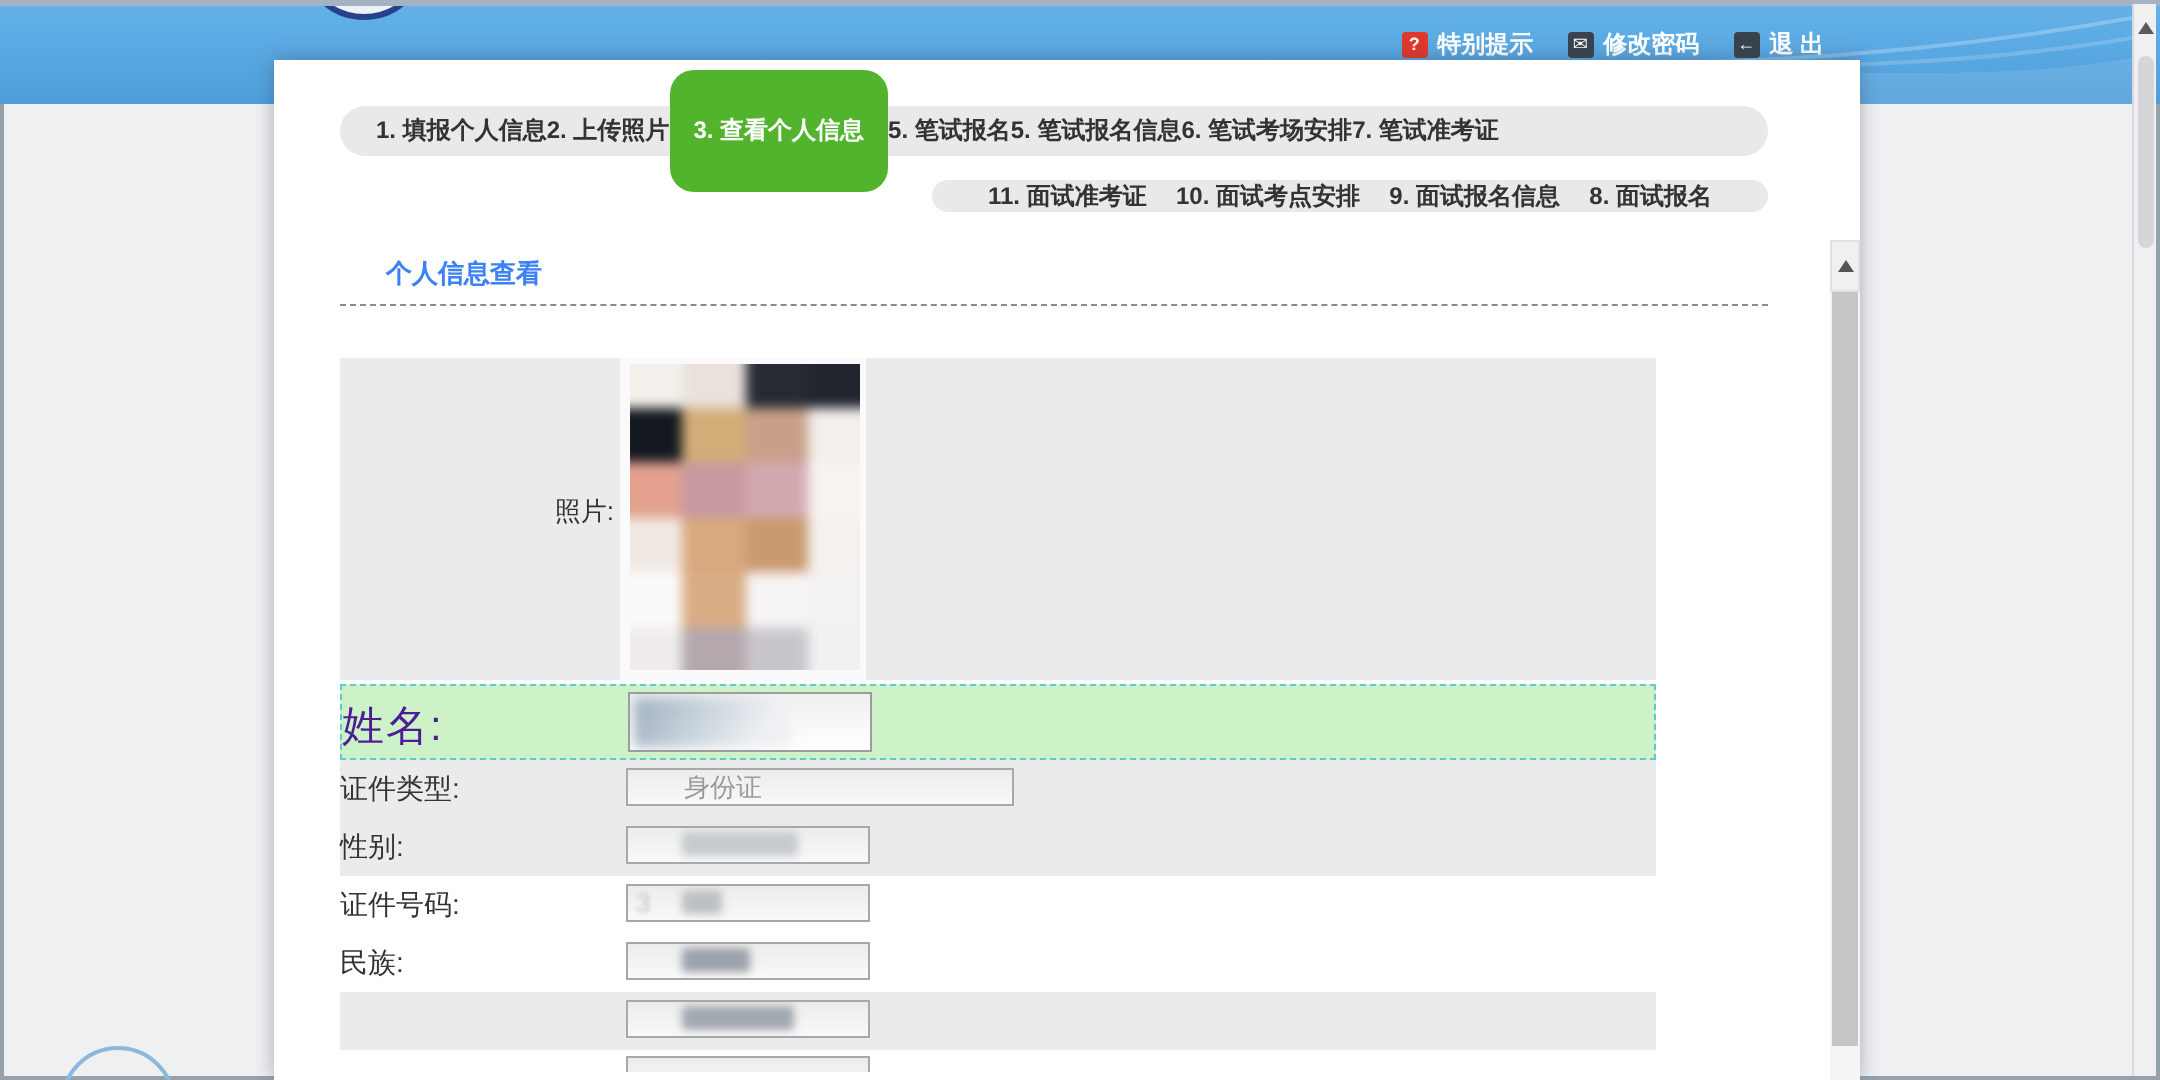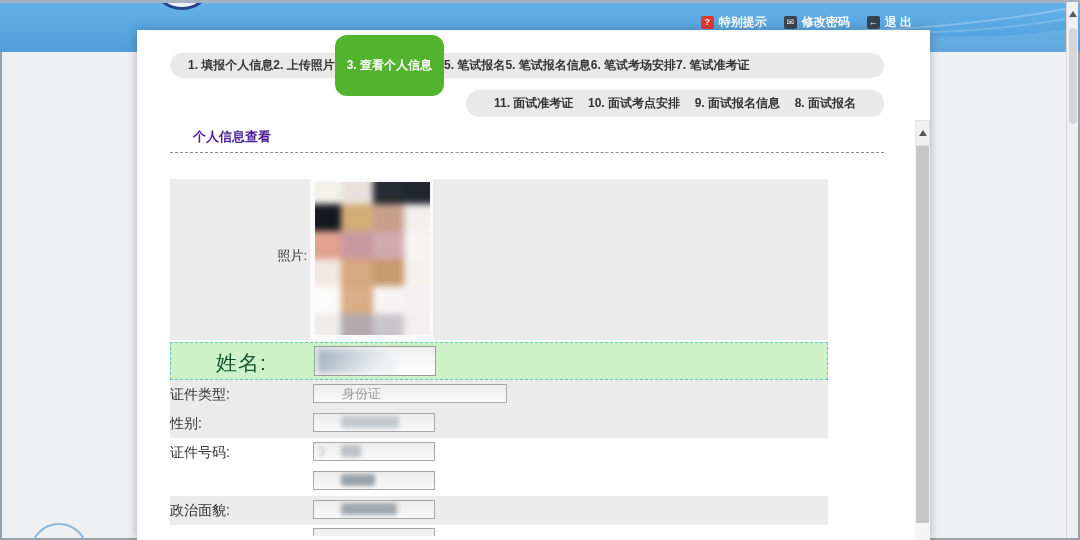--- a/index.html
+++ b/index.html
@@ -22,41 +22,41 @@
   .hicon.red { background:#e2382a; }
   .hicon.dark { background:#39434e; }
 
   
   .panel { position:absolute; left:137px; top:30px; width:793px; height:510px; background:#fff;
            box-shadow:0 0 9px rgba(50,60,80,.38); }
 
   
   .tabbar { position:absolute; background:#e9e9e9; border-radius:13px; display:flex; align-items:center; }
   .tabbar.row1 { left:33px; top:23px; width:714px; height:25px; padding:0 18px; }
-  .tabbar.row2 { left:329px; top:60px; width:418px; height:27px; justify-content:space-between; padding:0 28px; }
+  .tabbar.row2 { left:329px; top:60px; width:418px; height:16px; justify-content:space-between; padding:0 28px; }
   .tab { font-size:12px; font-weight:bold; color:#333; white-space:nowrap; cursor:pointer; }
   .tab.active { background:#52b32d; color:#fff; border-radius:12px; padding:22px 12px; }
 
-  .section-title { position:absolute; left:56px; top:98px; font-size:13px; font-weight:bold; color:#4c1d95; }
+  .section-title { position:absolute; left:56px; top:98px; font-size:13px; font-weight:bold; color:#3b82f6; }
   .dashed-line { position:absolute; left:33px; top:122px; width:714px; border-top:1px dashed #8a8a8a; }
 
   
   .form { position:absolute; left:33px; top:149px; width:658px; }
   .photo-row { position:relative; height:161px; background:#ebebeb; }
   .photo-label { position:absolute; left:0; top:68px; width:137px; text-align:right; font-size:13px; color:#333; }
   .photo-col { position:absolute; left:140px; top:0; width:123px; height:161px; background:#fafafa; }
   .photo-frame { position:absolute; left:145px; top:3px; width:115px; height:153px; overflow:hidden; background:#f2efec; }
   .mosaic { position:absolute; left:-6px; top:-6px; width:127px; height:165px;
             display:grid; grid-template-columns:repeat(4,1fr); grid-template-rows:repeat(6,1fr);
             filter:blur(3px); }
 
   .name-row { position:relative; margin-top:2px; height:38px; background:#cdf2c8;
               border:1px dashed #63c8ce; }
-  .name-label { position:absolute; left:0; top:6px; width:141px; text-align:center;
-                font-size:21px; color:#14532d; letter-spacing:1px; }
+  .name-label { position:absolute; left:0; top:6px; width:141px; text-align:left;
+                font-size:21px; color:#4c1d95; letter-spacing:1px; }
   .name-input { position:absolute; left:143px; top:3px; width:122px; height:30px;
                 background:linear-gradient(#efefef,#ffffff); border:1px solid #9d9d9d; overflow:hidden; }
   .name-smudge { position:absolute; left:2px; top:2px; width:78px; height:25px; border-radius:2px;
                  background:linear-gradient(120deg,#9fb0bf,#ccd6de 45%,#eef0f2 80%); filter:blur(3px); }
 
   .frow { position:relative; height:29px; background:#fff; }
   .frow.gray { background:#ebebeb; }
   .flabel { position:absolute; left:0; top:0; width:137px; height:29px; line-height:29px;
             text-align:left; font-size:14px; color:#333; }
   .finput { position:absolute; left:143px; top:4px; height:19px; width:122px;
@@ -196,26 +196,26 @@
             </div>
           </div>
           <div class="frow">
             <div class="flabel">证件号码:</div>
             <div class="finput">
               <span class="fvalue ghost" style="position: absolute; left: 0px; top: 0px;">3</span>
               <div class="smudge"></div>
             </div>
           </div>
           <div class="frow">
+            <div class="flabel">民族:</div>
             <div class="finput">
               <div class="smudge"></div>
             </div>
           </div>
           <div class="frow gray">
-            <div class="flabel">政治面貌:</div>
             <div class="finput">
               <div class="smudge"></div>
             </div>
           </div>
         </div>
 
       <div class="partial-row">
         <div class="partial-input"></div>
       </div>
 

